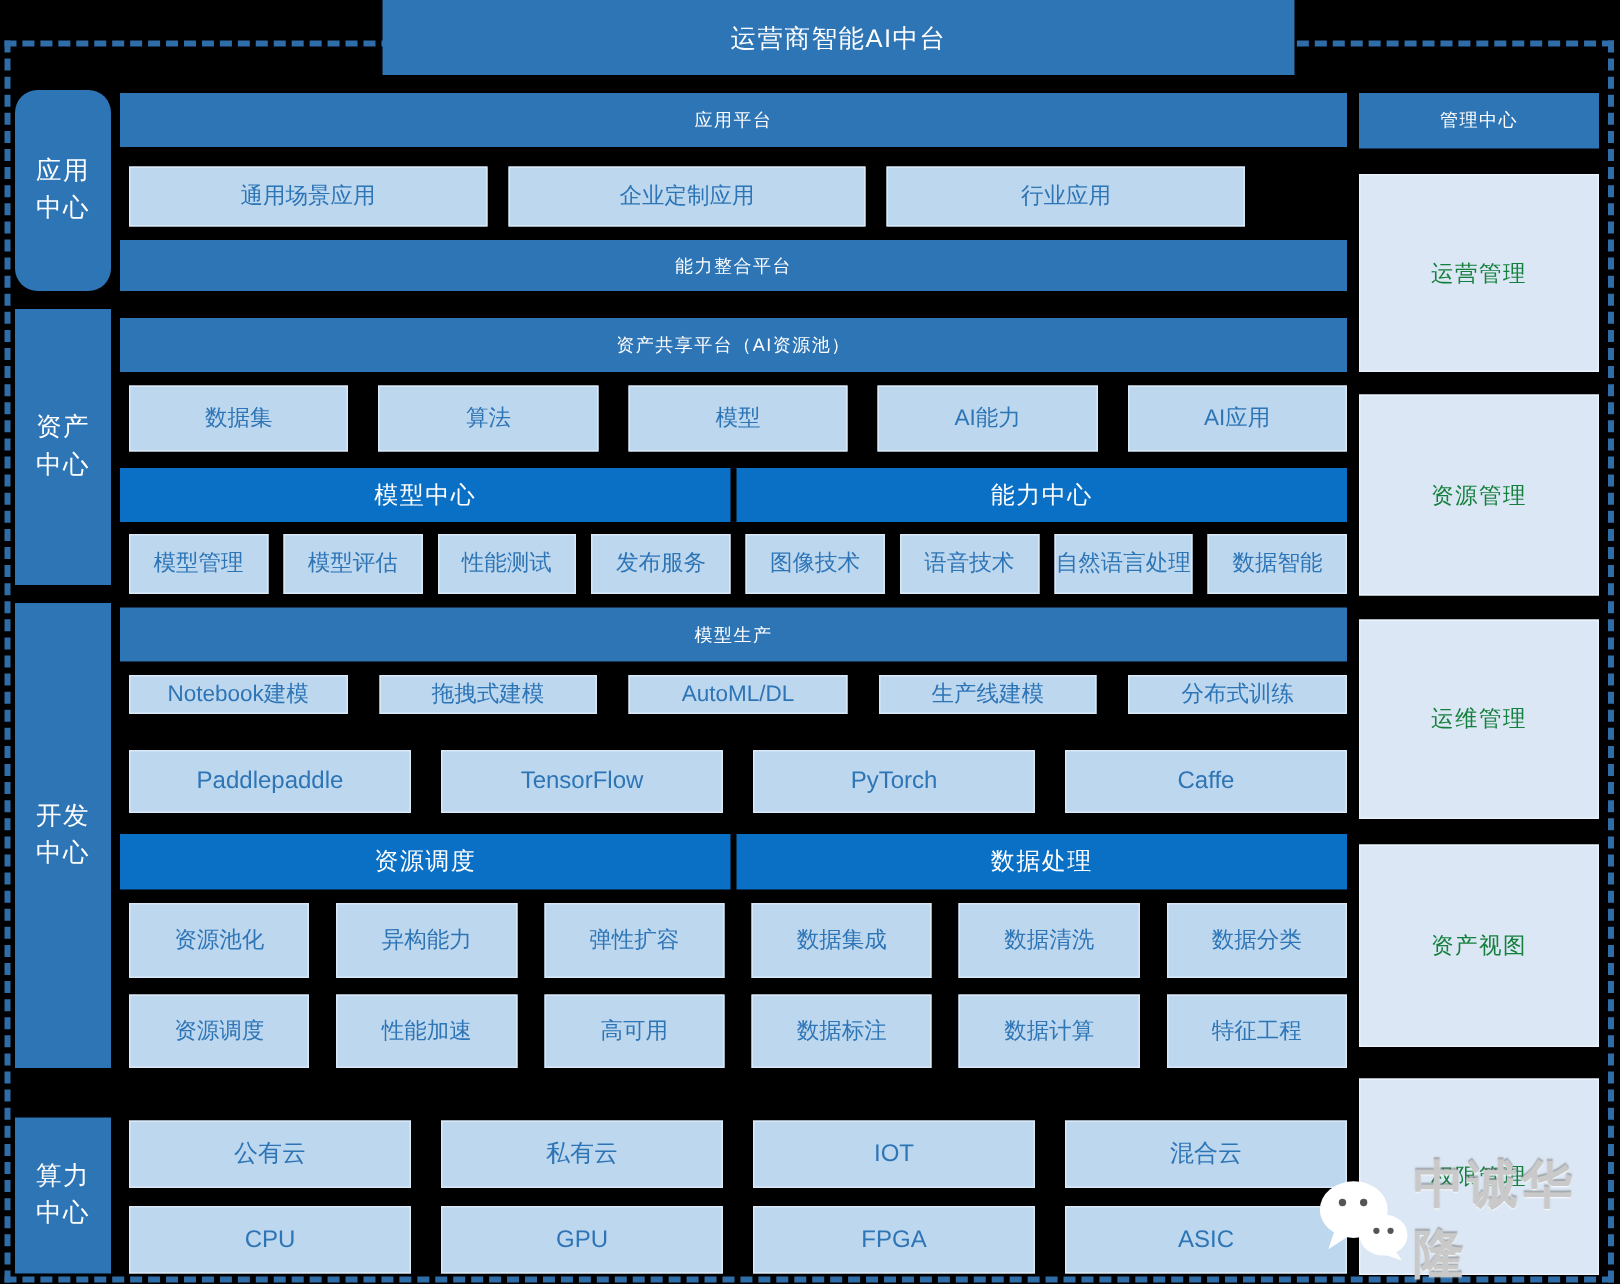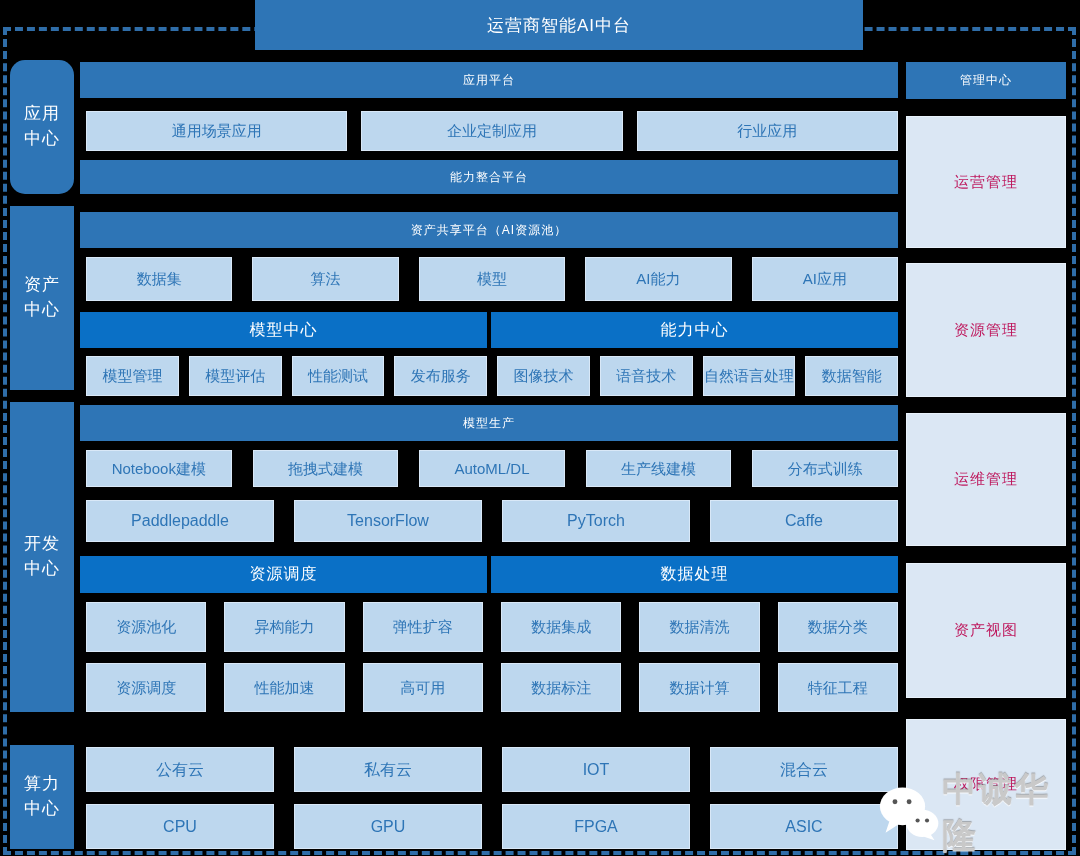--- a/index.html
+++ b/index.html
@@ -34,21 +34,21 @@
   }
   .row{position:absolute;display:flex;z-index:2;}
   .row > div{
     flex:1;background:#bdd7ee;border:1px solid #d9e8f7;color:#2e75b6;
     display:flex;align-items:center;justify-content:center;text-align:center;
     font-size:15px;line-height:1.2;box-sizing:border-box;
   }
   .row.big > div{font-size:16px;}
   .panel{
     position:absolute;left:906px;width:160px;background:#dbe7f4;border:1px solid #e9f2fb;
-    color:#be185d;display:flex;align-items:center;justify-content:center;
+    color:#15803d;display:flex;align-items:center;justify-content:center;
     font-size:15px;letter-spacing:1px;box-sizing:border-box;z-index:2;
   }
   .watermark{position:absolute;left:878px;top:778px;width:200px;height:70px;z-index:6;display:flex;align-items:center;}
   .watermark .wm-text{
     font-size:34px;color:#c9c9c9;letter-spacing:2px;margin-left:2px;
     text-shadow:0 1px 1px rgba(255,255,255,.85), 0 -1px 1px rgba(110,110,110,.55);
     font-weight:bold;
   }
 </style>
 </head>
@@ -67,21 +67,21 @@
     <span>资产中心</span>
   </div>
   <div class="rail" style="top:402px;height:310px;">
     <span>开发中心</span>
   </div>
   <div class="rail" style="top:745px;height:104px;">
     <span>算力中心</span>
   </div>
 
   <div class="hdr-med" style="left:80px;top:62px;width:818px;height:36px;">应用平台</div>
-  <div class="row" style="left:86px;top:111px;width:812px;height:40px;gap:14px;">
+  <div class="row" style="left:86px;top:111px;width:744px;height:40px;gap:14px;">
     <div>通用场景应用</div>
     <div>企业定制应用</div>
     <div>行业应用</div>
   </div>
   <div class="hdr-med" style="left:80px;top:160px;width:818px;height:34px;">能力整合平台</div>
 
   <div class="hdr-med" style="left:80px;top:212px;width:818px;height:36px;">资产共享平台（AI资源池）</div>
   <div class="row" style="left:86px;top:257px;width:812px;height:44px;gap:20px;">
     <div>数据集</div>
     <div>算法</div>
@@ -96,21 +96,21 @@
     <div>模型评估</div>
     <div>性能测试</div>
     <div>发布服务</div>
     <div>图像技术</div>
     <div>语音技术</div>
     <div>自然语言处理</div>
     <div>数据智能</div>
   </div>
 
   <div class="hdr-med" style="left:80px;top:405px;width:818px;height:36px;">模型生产</div>
-  <div class="row" style="left:86px;top:450px;width:812px;height:37px;gap:21px;">
+  <div class="row" style="left:86px;top:450px;width:812px;height:26px;gap:21px;">
     <div>Notebook建模</div>
     <div>拖拽式建模</div>
     <div>AutoML/DL</div>
     <div>生产线建模</div>
     <div>分布式训练</div>
   </div>
   <div class="row big" style="left:86px;top:500px;width:812px;height:42px;gap:20px;">
     <div>Paddlepaddle</div>
     <div>TensorFlow</div>
     <div>PyTorch</div>

